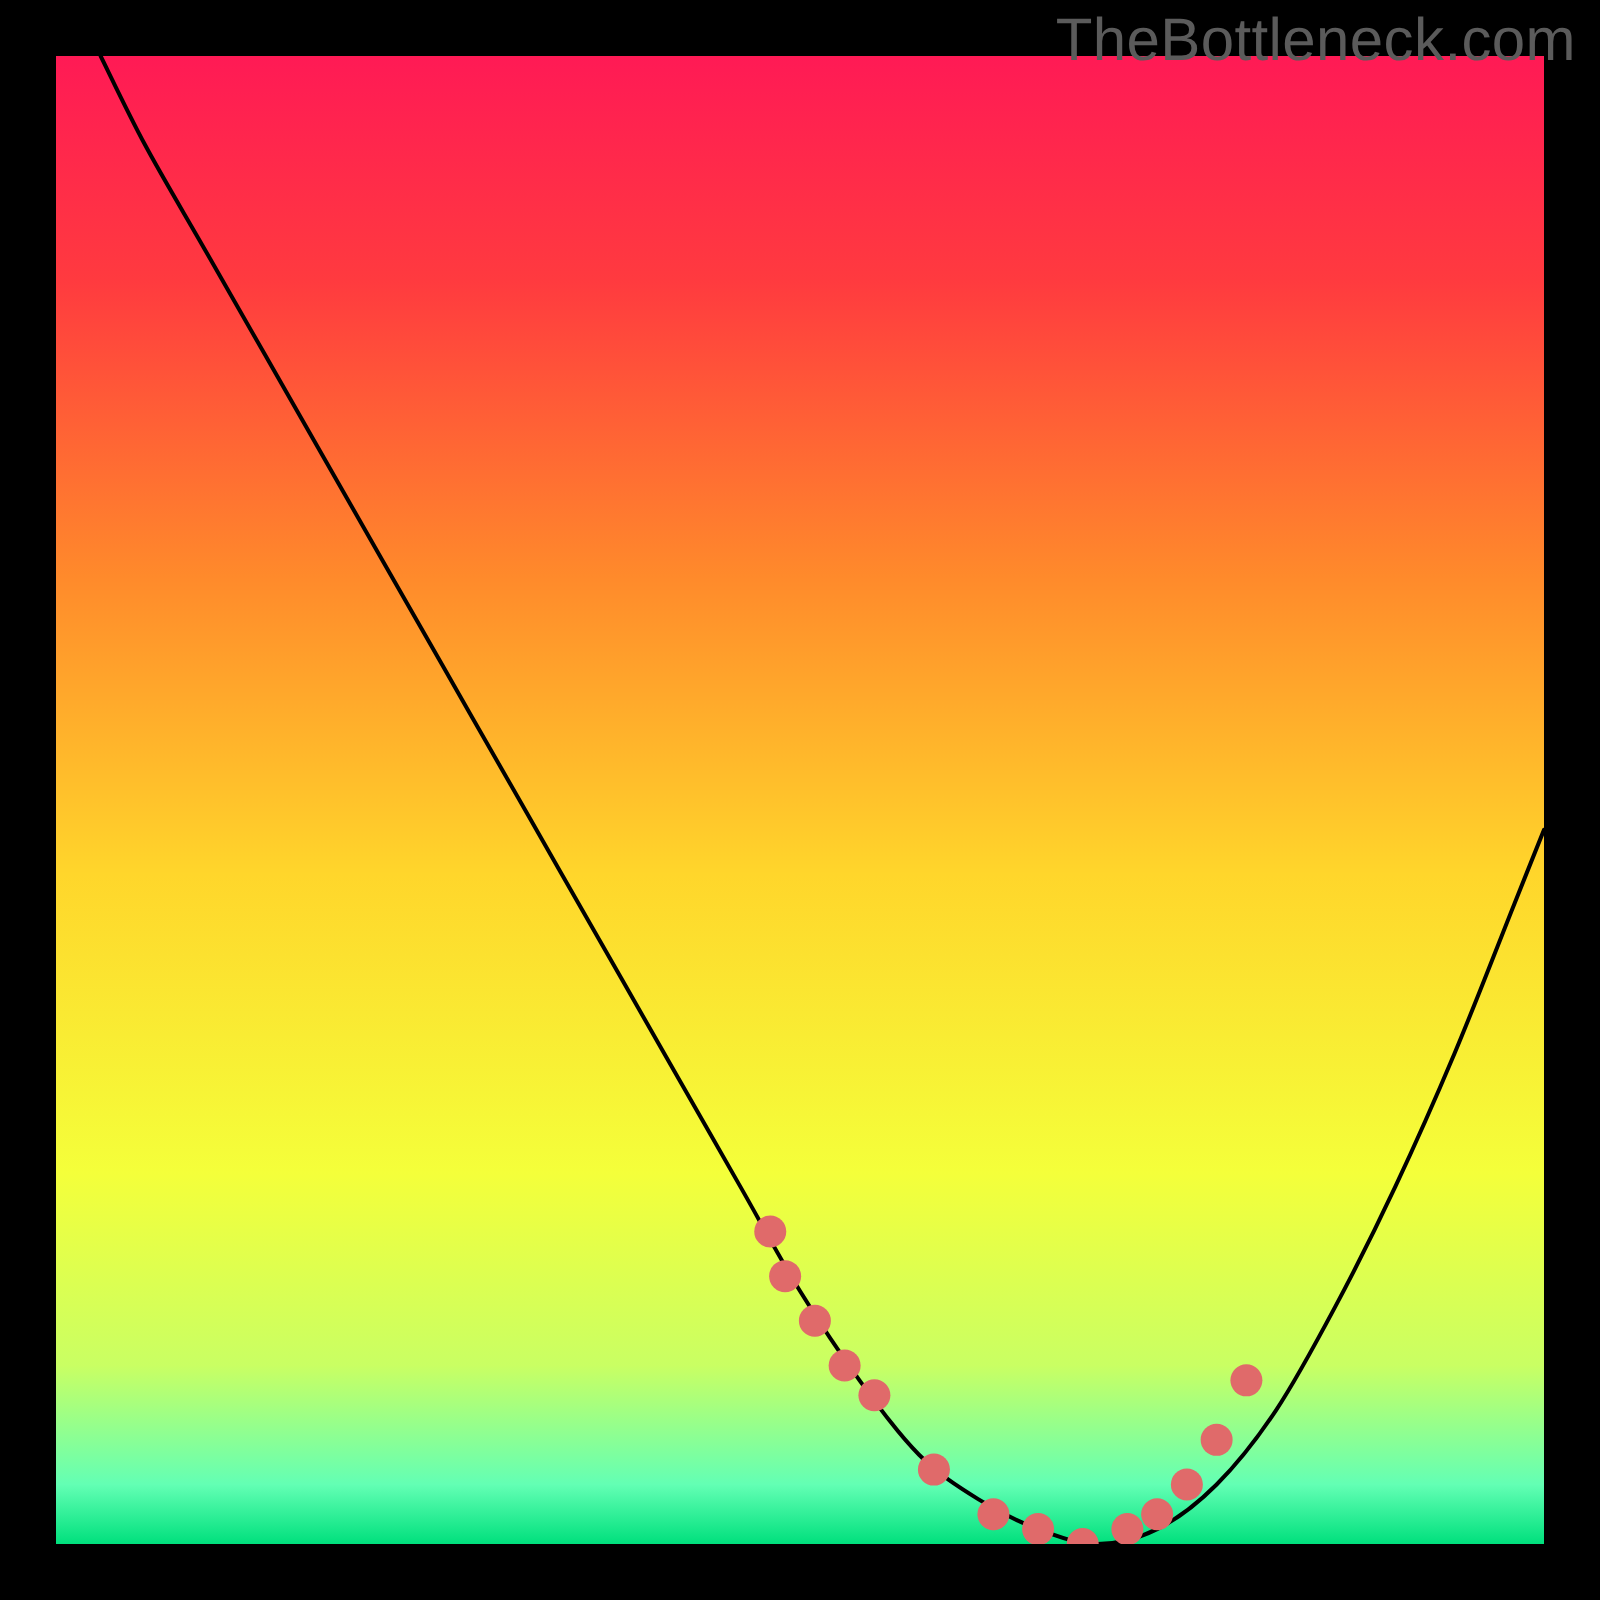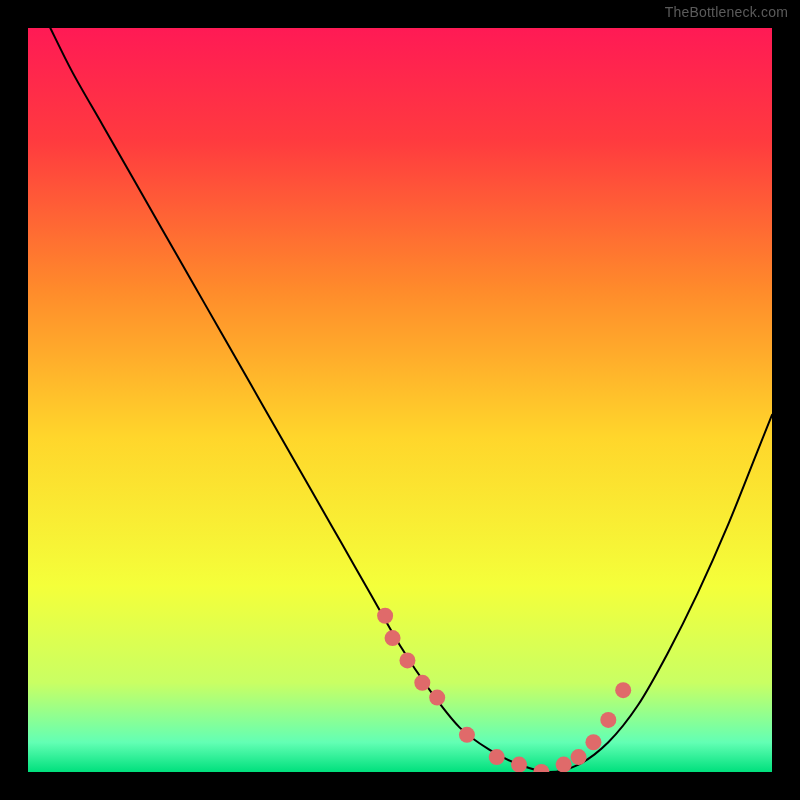--- a/index.html
+++ b/index.html
@@ -22,21 +22,21 @@
     top: 28px;
     width: 744px;
     height: 744px;
     overflow: hidden;
   }
   .watermark {
     position: absolute;
     top: 4px;
     right: 12px;
     font-family: Arial, Helvetica, sans-serif;
-    font-size: 14px;
+    font-size: 30px;
     font-weight: 500;
     color: #5b5b5b;
     letter-spacing: 0.2px;
     z-index: 10;
   }
   svg {
     display: block;
   }
 </style>
 </head>

